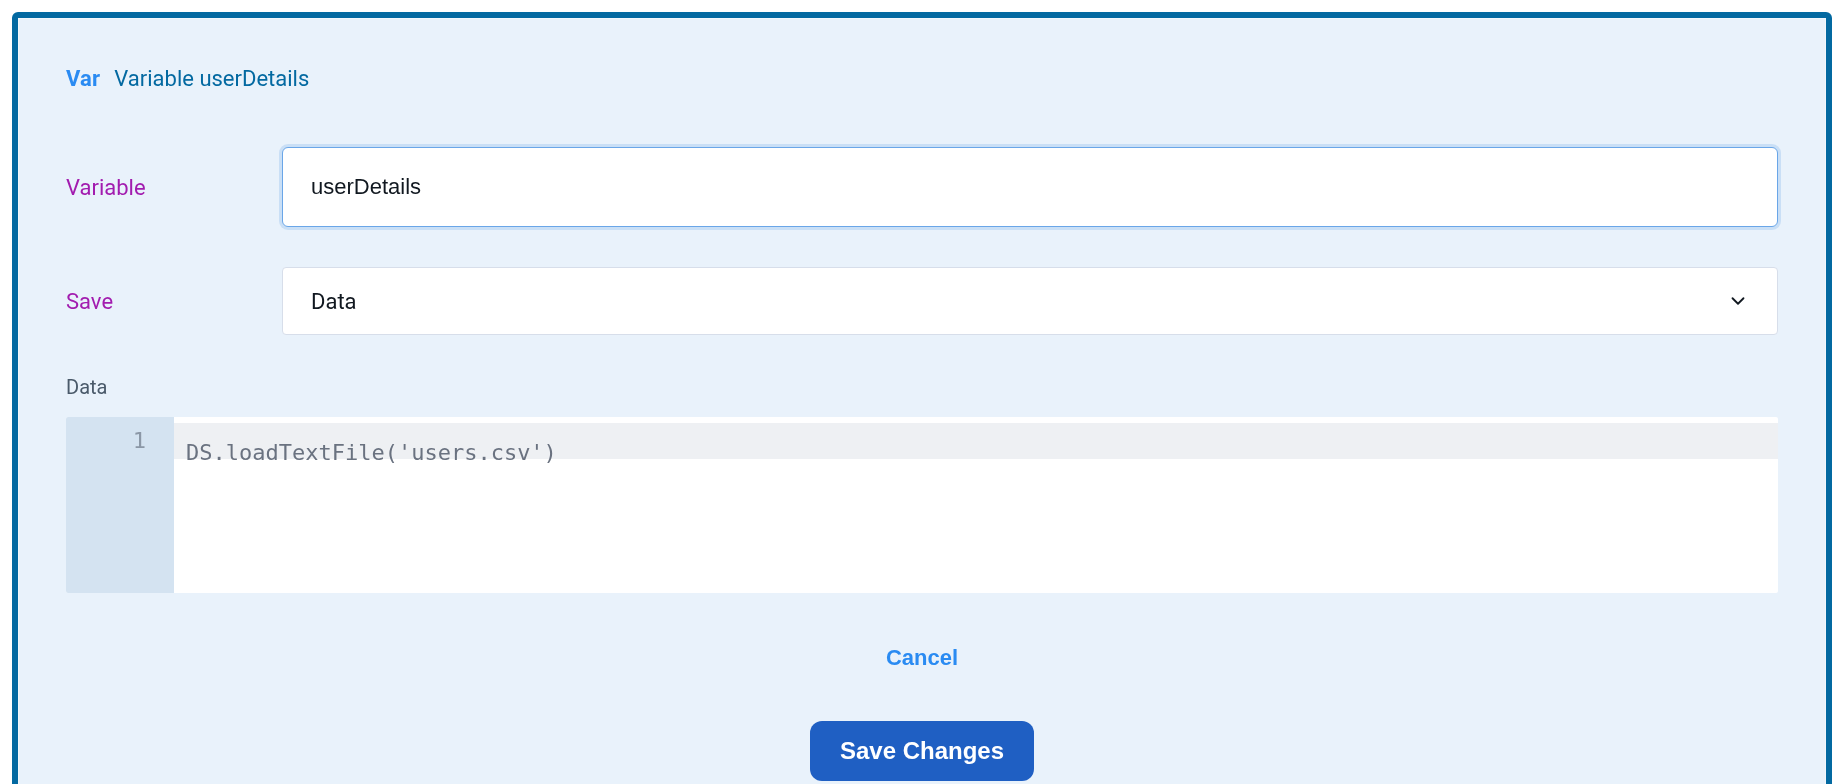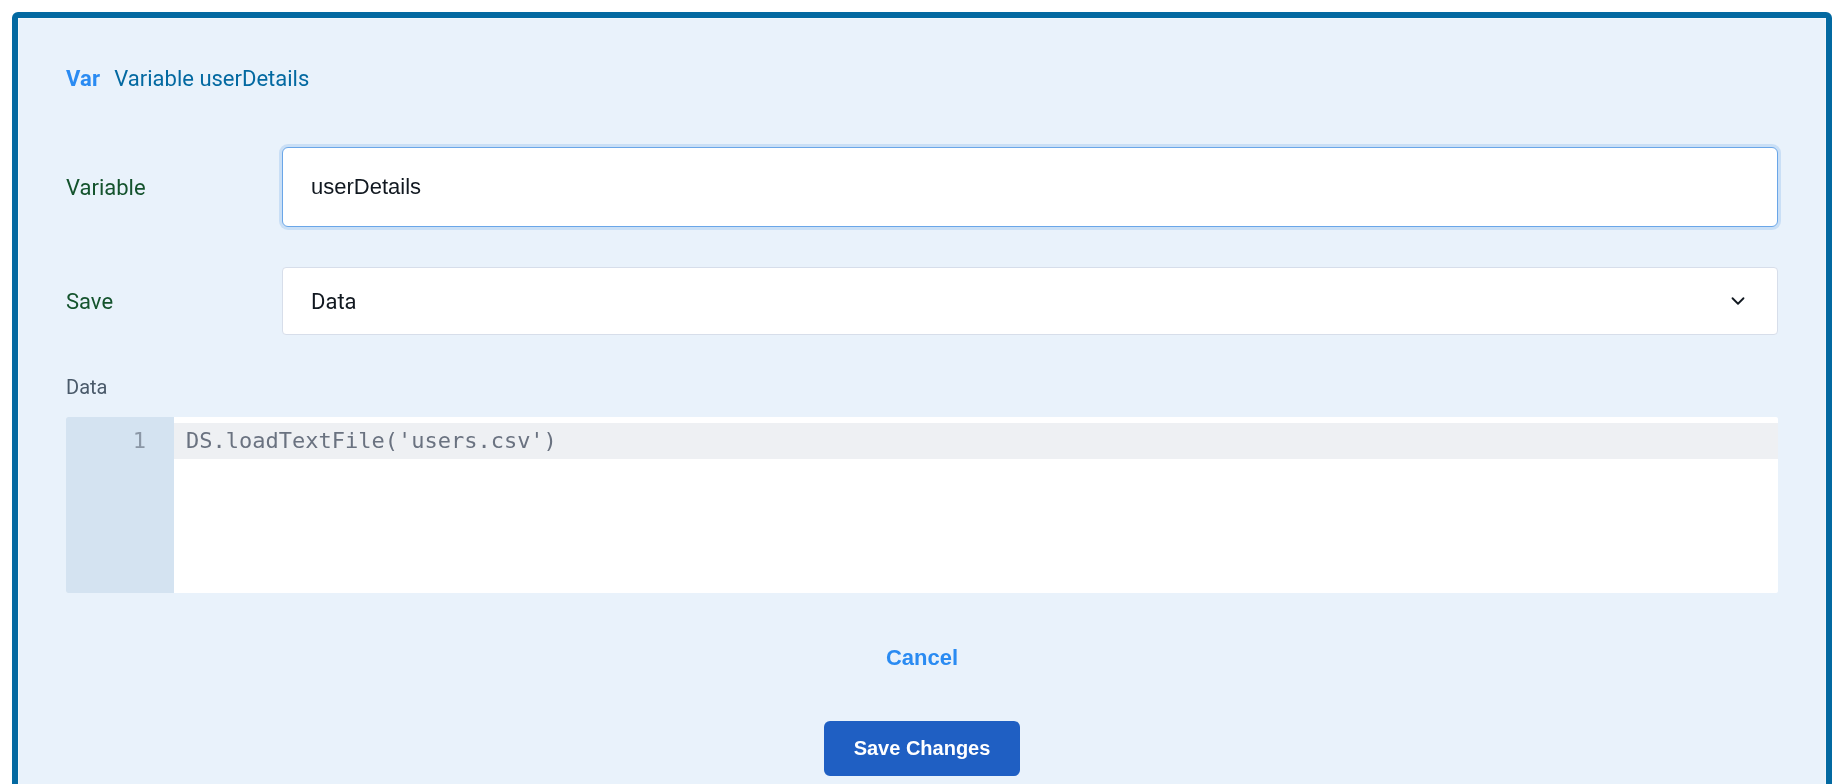--- a/index.html
+++ b/index.html
@@ -33,21 +33,21 @@
       font-size: 22px;
       font-weight: 400;
     }
     .form-row {
       display: flex;
       align-items: center;
       margin-bottom: 40px;
     }
     .form-label {
       width: 216px;
-      color: #14532d;
+      color: #a21caf;
       font-size: 22px;
       font-weight: 400;
     }
     .control {
       flex: 1;
     }
     .text-input {
       width: 100%;
       height: 80px;
       padding: 0 28px;
@@ -102,45 +102,45 @@
       font-family: ui-monospace, SFMono-Regular, Menlo, Consolas, monospace;
       font-size: 22px;
     }
     .code-area {
       flex: 1;
       padding-top: 6px;
     }
     .code-line {
       height: 36px;
       line-height: 36px;
-      padding: 0 12px;
+      padding: 12px 12px;
       background: #eef0f3;
       color: #6a7280;
       font-family: ui-monospace, SFMono-Regular, Menlo, Consolas, monospace;
       font-size: 22px;
       white-space: pre;
     }
     .footer { display: flex; justify-content: flex-end; align-items: center; gap: 40px; flex-direction: column; }
     .link-btn {
       background: transparent;
       border: none;
       color: #2a8bf2;
       font-size: 22px;
       font-weight: 600;
       cursor: pointer;
       padding: 10px 6px;
     }
     .primary-btn {
       background: #1f5fc3;
       border: none;
       color: #ffffff;
-      font-size: 20px;
+      font-size: 24px;
       font-weight: 600;
       padding: 16px 30px;
-      border-radius: 6px;
+      border-radius: 12px;
       cursor: pointer;
     }
   </style>
 </head>
 <body>
 
 <div class="panel">
   <div class="header">
     <span class="badge">Var</span>
     <span class="title">Variable userDetails</span>

